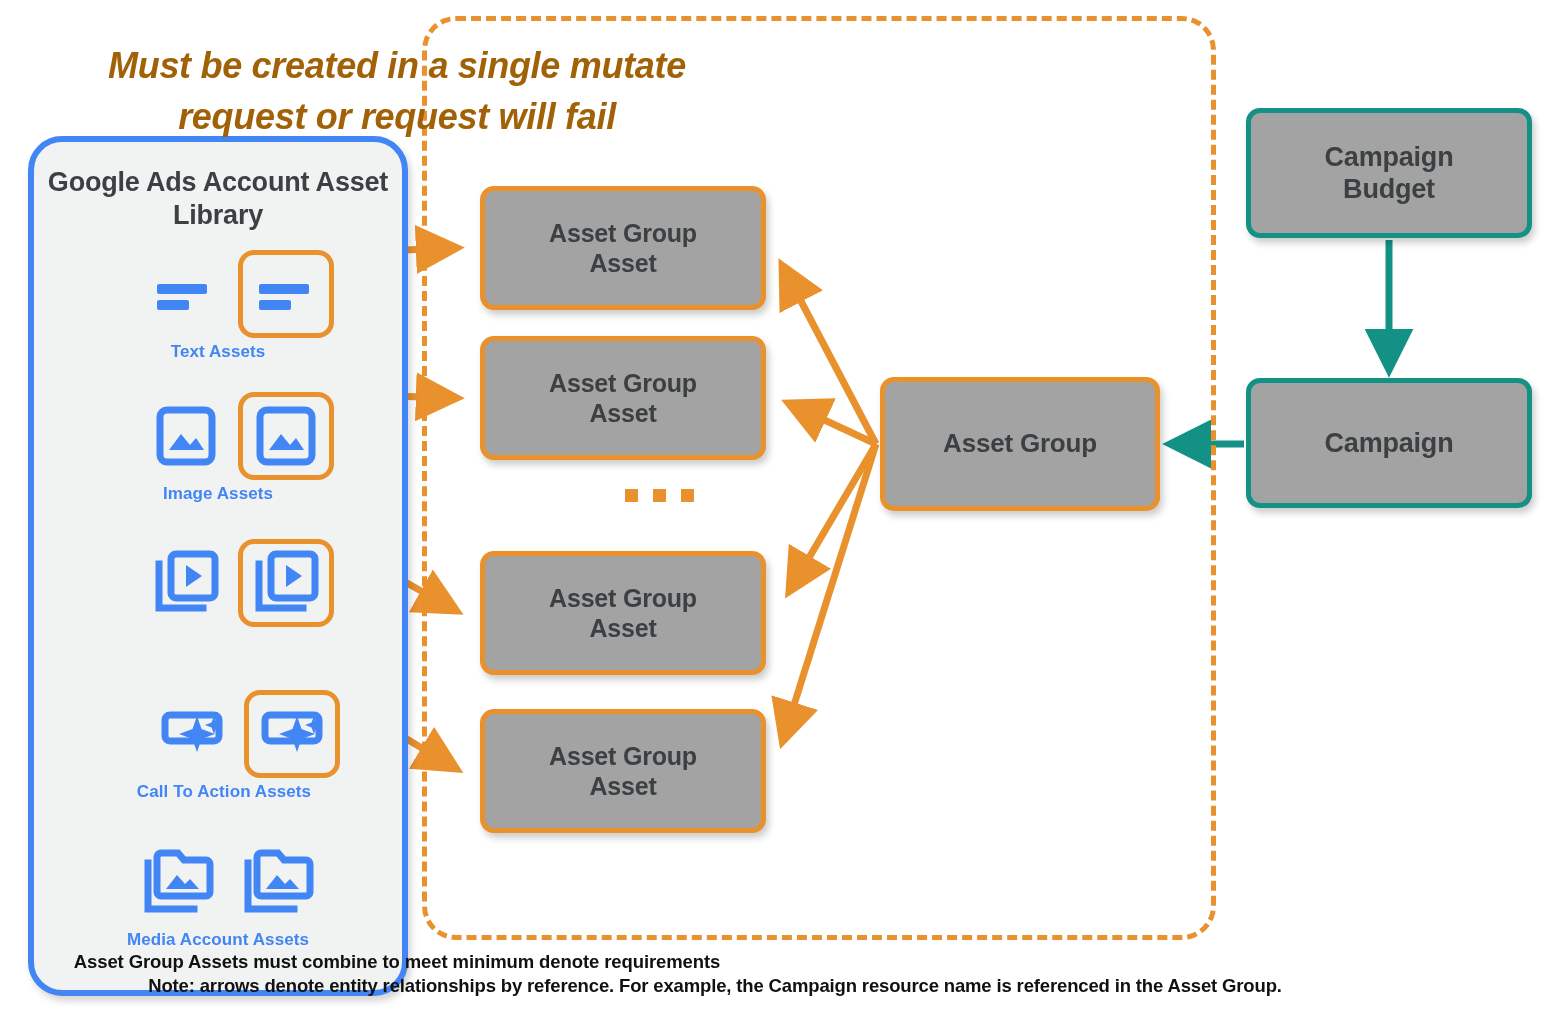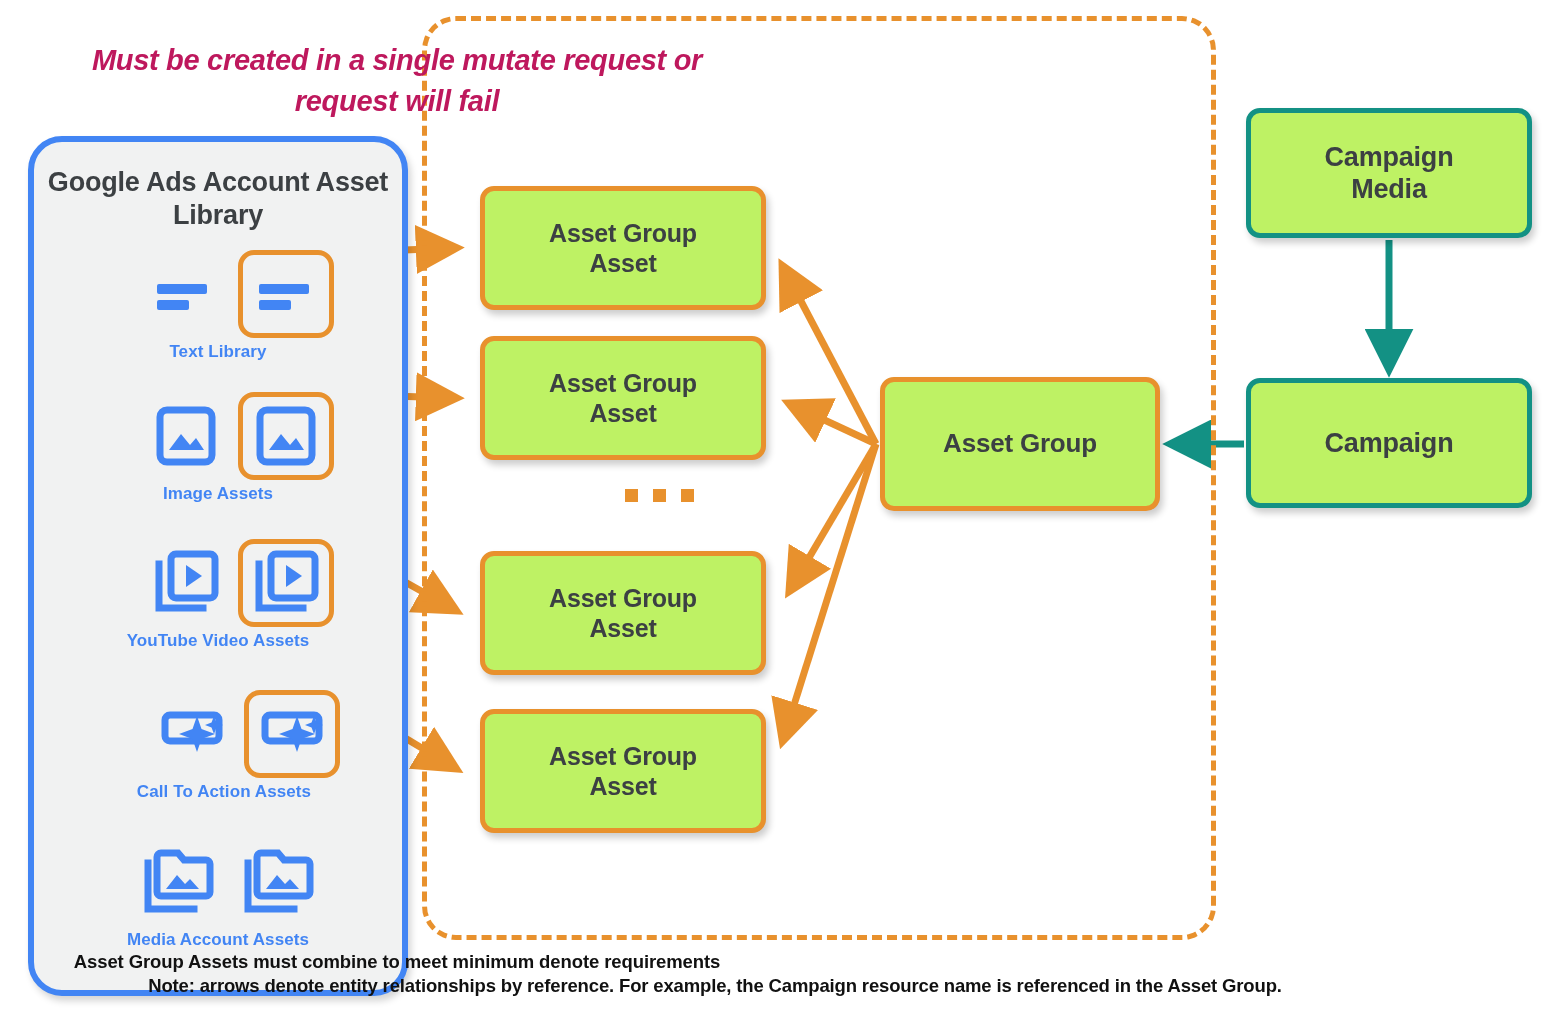--- a/index.html
+++ b/index.html
@@ -39,31 +39,31 @@
   }
 
   
   #mutate-box{
     position:absolute;left:422px;top:16px;width:794px;height:924px;
     border:5px dashed #E8912D;border-radius:34px;background:transparent;
     box-sizing:border-box;
   }
   #mutate-note{
     position:absolute;left:40px;top:40px;width:714px;text-align:center;
-    font-size:29px;font-style:italic;font-weight:700;color:#be185d;
+    font-size:36px;font-style:italic;font-weight:700;color:#a16207;
     line-height:1.42;letter-spacing:-.3px;
   }
   #mutate-footer{
     position:absolute;left:20px;bottom:44px;width:754px;text-align:center;
     font-size:18.5px;font-weight:700;color:#111;letter-spacing:-.1px;
   }
 
   
   .node{
-    position:absolute;background:#bef264;border-radius:14px;
+    position:absolute;background:#a3a3a3;border-radius:14px;
     display:flex;align-items:center;justify-content:center;text-align:center;
     color:#3c4043;box-shadow:3px 5px 7px rgba(0,0,0,.20);
     box-sizing:border-box;
   }
   .node.orange{border:5px solid #E8912D;}
   .node.teal{border:5px solid #139184;}
   .node span{display:block;line-height:1.2;}
 
   .aga{width:286px;height:124px;font-size:25px;font-weight:700;letter-spacing:-.2px;}
   #aga-1{left:480px;top:186px;}
@@ -157,21 +157,21 @@
             <rect x="2" y="28" width="32" height="10" rx="2" fill="#4285F4"></rect>
           </svg>
         </div>
         <div class="icon-slot right boxed">
           <svg width="62" height="44" viewBox="0 0 62 44">
             <rect x="4" y="12" width="50" height="10" rx="2" fill="#4285F4"></rect>
             <rect x="4" y="28" width="32" height="10" rx="2" fill="#4285F4"></rect>
           </svg>
         </div>
       </div>
-      <div class="asset-label">Text Library</div>
+      <div class="asset-label">Text Assets</div>
     </div>
 
     <div class="asset-row" style="top:250px;">
       <div class="icon-pair">
         <div class="icon-slot left">
           <svg width="64" height="64" viewBox="0 0 64 64">
             <rect x="6" y="6" width="52" height="52" rx="7" fill="none" stroke="#4285F4" stroke-width="7"></rect>
             <path d="M15 46 L27 30 L36 41 L42 34 L50 46 Z" fill="#4285F4"></path>
           </svg>
         </div>
@@ -195,21 +195,20 @@
           </svg>
         </div>
         <div class="icon-slot right boxed">
           <svg width="66" height="66" viewBox="0 0 66 66">
             <path d="M6 14 L6 58 L50 58" fill="none" stroke="#4285F4" stroke-width="7" stroke-linecap="square"></path>
             <rect x="18" y="4" width="44" height="44" rx="5" fill="none" stroke="#4285F4" stroke-width="7"></rect>
             <path d="M33 15 L49 26 L33 37 Z" fill="#4285F4"></path>
           </svg>
         </div>
       </div>
-      <div class="asset-label">YouTube Video  Assets</div>
     </div>
 
     <div class="asset-row" style="top:548px;padding-left:6px;">
       <div class="icon-pair">
         <div class="icon-slot left">
           <svg width="70" height="52" viewBox="0 0 70 52">
             <path d="M8 12 a5 5 0 0 1 5-5 h44 a5 5 0 0 1 5 5 v16 a5 5 0 0 1 -5 5 h-44 a5 5 0 0 1 -5 -5 z" fill="none" stroke="#4285F4" stroke-width="7"></path>
             <path d="M40 44 L44.5 31 L58 26 L44.5 21 L40 8 L35.5 21 L22 26 L35.5 31 Z" fill="#4285F4"></path>
             <path d="M57 8 L59.5 14.5 L66 17 L59.5 19.5 L57 26 L54.5 19.5 L48 17 L54.5 14.5 Z" fill="#4285F4"></path>
           </svg>
@@ -287,21 +286,21 @@
 
   <div id="mutate-footer">Asset Group Assets must combine to meet minimum denote requirements</div>
 
   <div class="node orange" id="asset-group-node">
     <span>Asset Group</span>
   </div>
 
   <div class="node teal" id="campaign-budget-node">
     <div>
       <span>Campaign</span>
-      <span>Media</span>
+      <span>Budget</span>
     </div>
   </div>
 
   <div class="node teal" id="campaign-node">
     <span>Campaign</span>
   </div>
 
   <div id="bottom-note">Note: arrows denote entity relationships by reference. For example, the Campaign resource name is referenced in the Asset Group.</div>
 
 </div>

